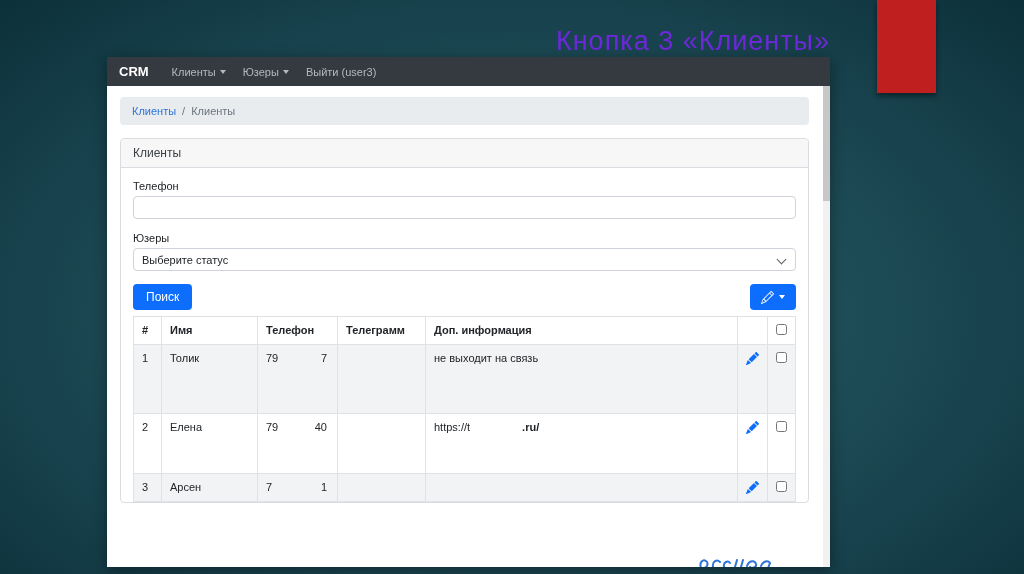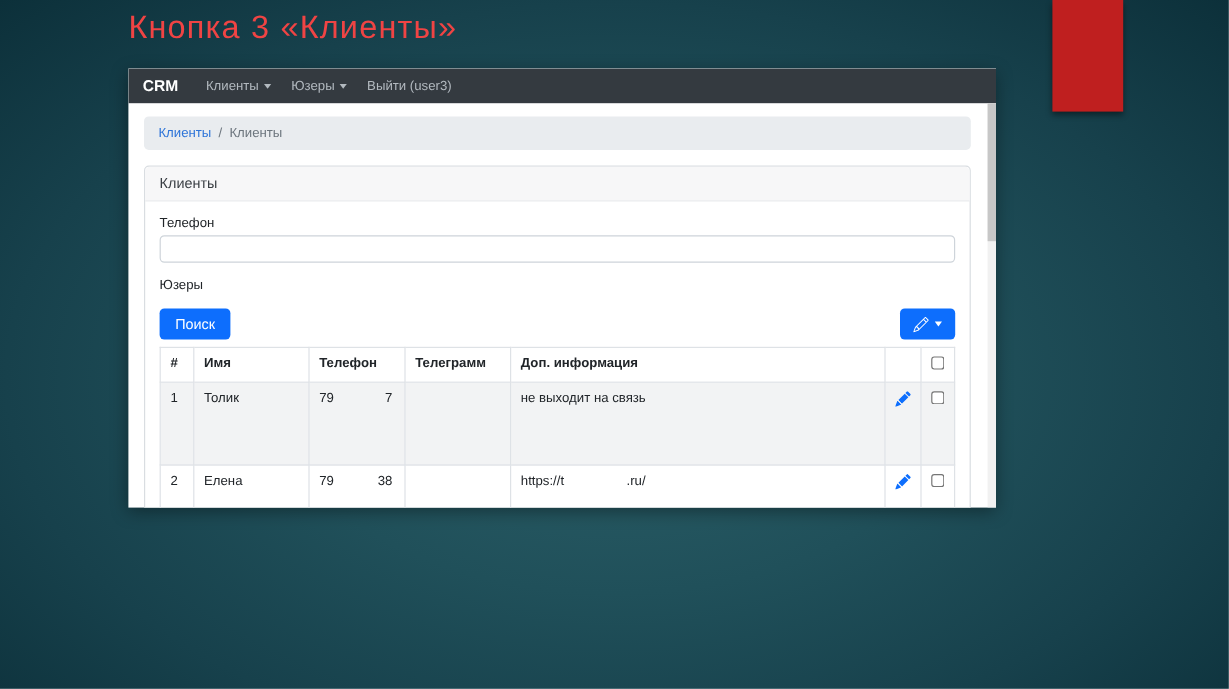--- a/index.html
+++ b/index.html
@@ -4,31 +4,31 @@
 <style>
   * { margin:0; padding:0; box-sizing:border-box; }
   html,body { width:1024px; height:574px; }
   body {
     font-family:"Liberation Sans", sans-serif;
     position:relative; overflow:hidden;
     background: radial-gradient(ellipse at 50% 55%, #2b5f68 0%, #20505a 40%, #17414c 70%, #0c303a 100%);
   }
   
   .slide-title {
-    position:absolute; left:107px; top:8px; width:723px;
-    text-align:left; color:#ef4444; font-size:27px; font-weight:400;
+    position:absolute; left:107px; top:26px; width:723px;
+    text-align:right; color:#6d28d9; font-size:27px; font-weight:400;
     letter-spacing:1px;
   }
   .red-accent {
     position:absolute; left:877px; top:0; width:59px; height:93px;
     background:#bf1f1f; box-shadow:0 3px 5px rgba(0,0,0,.45);
   }
   
   .app {
-    position:absolute; left:107px; top:57px; width:723px; height:366px;
+    position:absolute; left:107px; top:57px; width:723px; height:510px;
     background:#fff; overflow:hidden;
     box-shadow:0 4px 14px rgba(0,0,0,.4);
     font-size:11px; color:#212529;
   }
   .navbar {
     height:29px; background:#343a40; display:flex; align-items:center;
     padding:0 12px; gap:17px;
   }
   .brand { color:#fff; font-size:13px; font-weight:bold; margin-right:6px; cursor:pointer; }
   .nav-item { color:#b2b9bf; font-size:11px; cursor:pointer; display:flex; align-items:center; gap:4px; }
@@ -80,21 +80,21 @@
   table { width:100%; border-collapse:collapse; font-size:11px; }
   th, td { border:1px solid #dee2e6; padding:7px 8px; text-align:left;
            vertical-align:top; color:#212529; }
   th { font-weight:bold; background:#fff; }
   tr.stripe td { background:#f2f3f4; }
   tr.r1 td { height:69px; }
   tr.r2 td { height:60px; }
   col.c-num { width:28px; } col.c-name { width:96px; } col.c-phone { width:80px; }
   col.c-tg { width:88px; } col.c-edit { width:28px; } col.c-check { width:26px; }
   .phone-cell { display:flex; justify-content:space-between; padding-right:2px; }
-  .info-suffix:not(:empty) { margin-left:52px; }
+  .info-suffix:not(:empty) { margin-left:52px;font-weight:bold; }
   .pencil { width:13px; height:13px; display:block; cursor:pointer; }
   .cb { width:11px; height:11px; cursor:pointer; }
   td.center, th.center { text-align:center; }
   
   .scrollbar { position:absolute; right:0; top:29px; bottom:0; width:7px; background:#f1f1f1; }
   .scroll-thumb { position:absolute; top:0; left:0; width:7px; height:115px; background:#c7c7c7; }
   
   .watermark { position:absolute; left:590px; top:501px; }
 </style>
 </head>
@@ -132,20 +132,24 @@
       <div class="card-header">Клиенты</div>
       <div class="card-body">
 
         <div class="form-group">
           <label class="form-label">Телефон</label>
           <input class="form-control" type="text" value="" style="">
         </div>
 
         <div class="form-group">
           <label class="form-label">Юзеры</label>
+          <div class="select">
+            <div class="form-control">Выберите статус</div>
+            <span class="chevron"></span>
+          </div>
         </div>
 
 
         <div class="toolbar">
           <button class="btn-primary">Поиск</button>
           <button class="btn-edit-dd">
             <svg class="pencil" viewBox="0 0 16 16" fill="#ffffff">
               <path d="M12.146.146a.5.5 0 0 1 .708 0l3 3a.5.5 0 0 1 0 .708l-10 10a.5.5 0 0 1-.168.11l-5 2a.5.5 0 0 1-.65-.65l2-5a.5.5 0 0 1 .11-.168l10-10zM11.207 2.5 13.5 4.793 14.793 3.5 12.5 1.207 11.207 2.5zm1.586 3L10.5 3.207 4 9.707V10h.5a.5.5 0 0 1 .5.5v.5h.5a.5.5 0 0 1 .5.5v.5h.293l6.5-6.5zm-9.761 5.175-.106.106-1.528 3.821 3.821-1.528.106-.106A.5.5 0 0 1 5 12.5V12h-.5a.5.5 0 0 1-.5-.5V11h-.5a.5.5 0 0 1-.468-.325z"></path>
             </svg>
             <span class="caret"></span>
@@ -196,21 +200,21 @@
               <td class="center">
                 <input type="checkbox" class="cb" style="">
               </td>
             </tr>
             <tr class="r2">
               <td>2</td>
               <td>Елена</td>
               <td>
                 <div class="phone-cell">
                     <span>79</span>
-                    <span>38</span>
+                    <span>40</span>
                   </div>
               </td>
               <td></td>
               <td><span>https://t</span><span class="info-suffix">.ru/</span></td>
               <td class="center">
                 <svg class="pencil" viewBox="0 0 16 16" fill="#0d6efd">
                     <path d="M12.854.146a.5.5 0 0 0-.707 0L10.5 1.793 14.207 5.5l1.647-1.646a.5.5 0 0 0 0-.708l-3-3zm.646 6.061L9.793 2.5 3.293 9H3.5a.5.5 0 0 1 .5.5v.5h.5a.5.5 0 0 1 .5.5v.5h.5a.5.5 0 0 1 .5.5v.5h.5a.5.5 0 0 1 .5.5v.207l6.5-6.5zm-7.468 7.468A.5.5 0 0 1 6 13.5V13h-.5a.5.5 0 0 1-.5-.5V12h-.5a.5.5 0 0 1-.5-.5V11h-.5a.5.5 0 0 1-.5-.5V10h-.5a.5.5 0 0 1-.175-.032l-.179.178a.5.5 0 0 0-.11.168l-2 5a.5.5 0 0 0 .65.65l5-2a.5.5 0 0 0 .168-.11l.178-.178z"></path>
                   </svg>
               </td>
               <td class="center">

